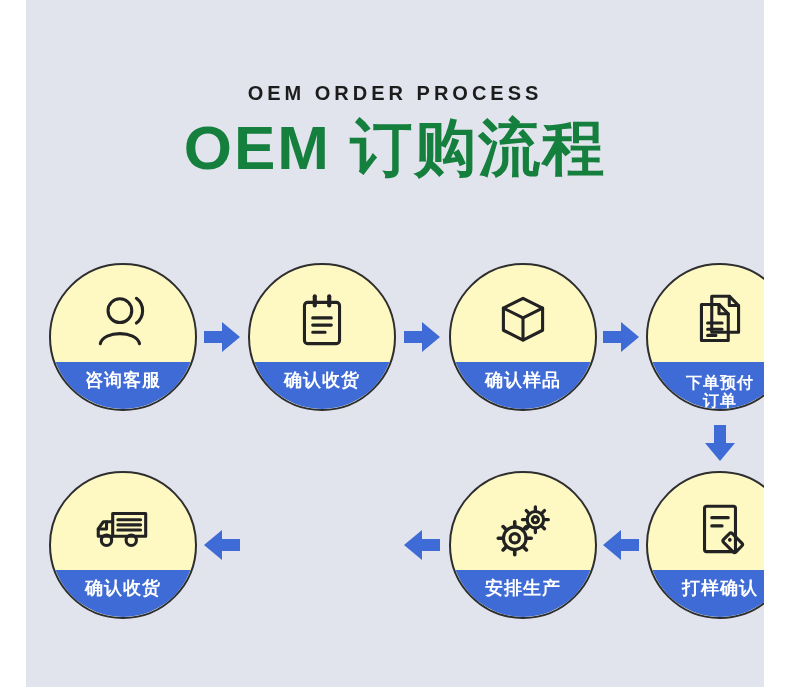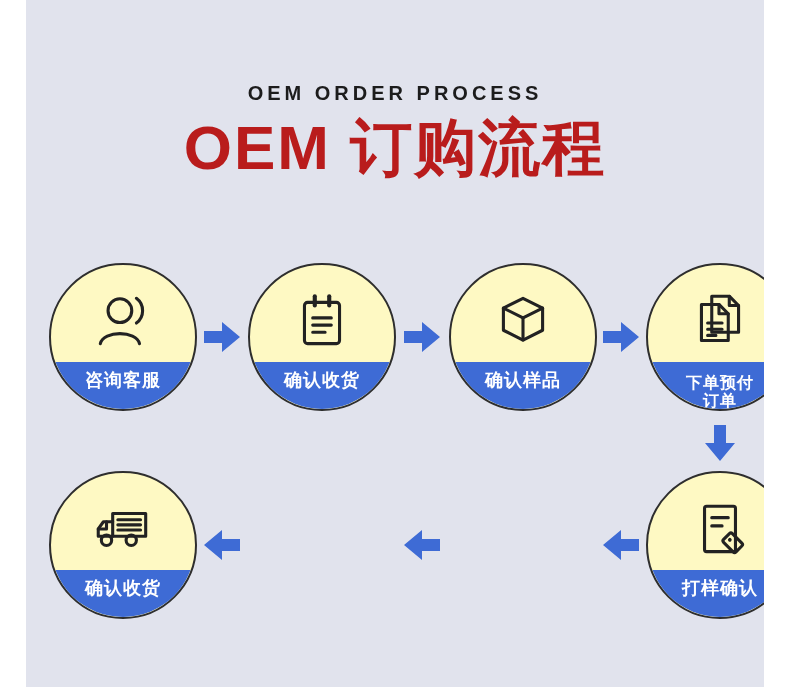--- a/index.html
+++ b/index.html
@@ -14,21 +14,21 @@
   .subtitle{
     position:absolute;top:82px;left:0;width:100%;
     text-align:center;
     font-size:20px;font-weight:600;letter-spacing:4px;
     color:#1c1c1c;
   }
   .main-title{
     position:absolute;top:106px;left:0;width:100%;
     text-align:center;
     font-size:62px;font-weight:900;letter-spacing:2px;
-    color:#b91c1c;
+    color:#15803d;
   }
   .circle{
     position:absolute;
     width:148px;height:148px;
     border-radius:50%;
     background:#fef9c3;
     border:2px solid #2e2e2e;
     box-sizing:border-box;
     overflow:hidden;
   }
@@ -162,20 +162,34 @@
       <div></div>
     </div>
   </div>
 
   <div class="arrow" style="left:577px;top:530px;">
     <svg width="36" height="30" viewBox="0 0 36 30">
         <polygon fill="currentColor" points="36,9 18,9 18,0 0,15 18,30 18,21 36,21"></polygon>
       </svg>
   </div>
 
+  <div class="circle" style="left:423px;top:471px;">
+    <svg class="icon" viewBox="0 0 64 64">
+      <circle class="ic" cx="24" cy="40" r="11"></circle>
+      <circle class="ic" cx="24" cy="40" r="4.5"></circle>
+      <path class="ic" style="stroke-width:3.5" d="M35 40H40M31.8 47.8L35.3 51.3M24 51V56M16.2 47.8L12.7 51.3M13 40H8M16.2 32.2L12.7 28.7M24 29V24M31.8 32.2L35.3 28.7"></path>
+      <circle class="ic" cx="44" cy="22" r="8"></circle>
+      <circle class="ic" cx="44" cy="22" r="3"></circle>
+      <path class="ic" style="stroke-width:3.2" d="M52 22H56.5M49.7 27.7L52.8 30.8M44 30V34.5M38.3 27.7L35.2 30.8M36 22H31.5M38.3 16.3L35.2 13.2M44 14V9.5M49.7 16.3L52.8 13.2"></path>
+    </svg>
+    <div class="band">
+      <div>安排生产</div>
+      <div></div>
+    </div>
+  </div>
 
   <div class="arrow" style="left:378px;top:530px;">
     <svg width="36" height="30" viewBox="0 0 36 30">
         <polygon fill="currentColor" points="36,9 18,9 18,0 0,15 18,30 18,21 36,21"></polygon>
       </svg>
   </div>
 
 
   <div class="arrow" style="left:178px;top:530px;">
     <svg width="36" height="30" viewBox="0 0 36 30">

